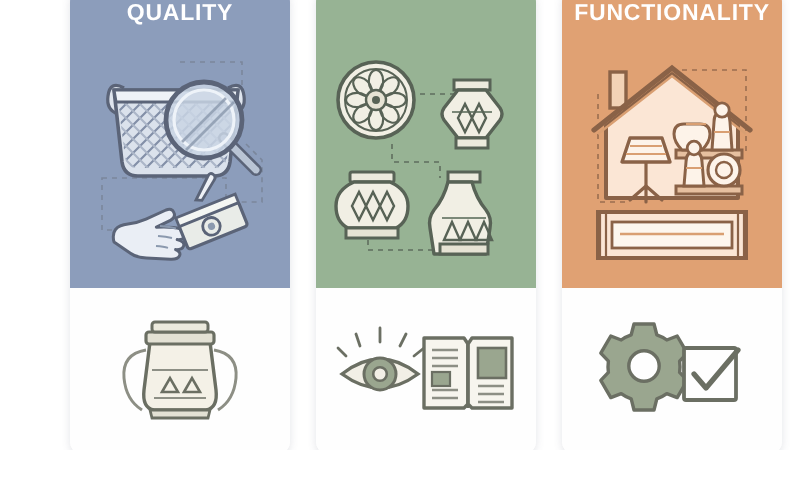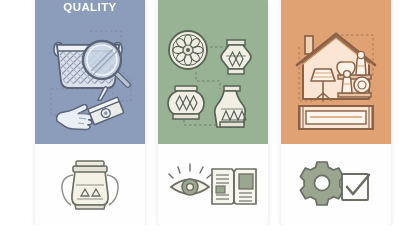--- a/index.html
+++ b/index.html
@@ -230,20 +230,21 @@
             <rect x="-18" y="1" width="9" height="7" fill="#9aa68f" stroke="#6b6f63" stroke-width="1.1"></rect>
             <rect x="5" y="-11" width="14" height="15" fill="#9aa68f" stroke="#6b6f63" stroke-width="1.3"></rect>
           </g>
         </svg>
       </div>
     </div>
   </div>
 
   <div class="card">
     <div class="card-head" style="background:#e0a173">
+      <div class="card-title" style="color: rgb(255, 255, 255);">FUNCTIONALITY</div>
 
       <div class="card-art">
         <svg viewBox="0 0 110 126" width="110" height="126">
 
           <path d="M18 30 L18 84 L34 84" fill="none" stroke="#9a6e50" stroke-width=".8" stroke-dasharray="2.5 2.5"></path>
           <path d="M60 18 L92 18 L92 60" fill="none" stroke="#9a6e50" stroke-width=".8" stroke-dasharray="2.5 2.5"></path>
           <path d="M74 62 L86 62 L86 80" fill="none" stroke="#9a6e50" stroke-width=".8" stroke-dasharray="2.5 2.5"></path>
 
           <rect x="24" y="19" width="8" height="18" fill="#f2d2b6" stroke="#8a6247" stroke-width="1.7"></rect>
 

